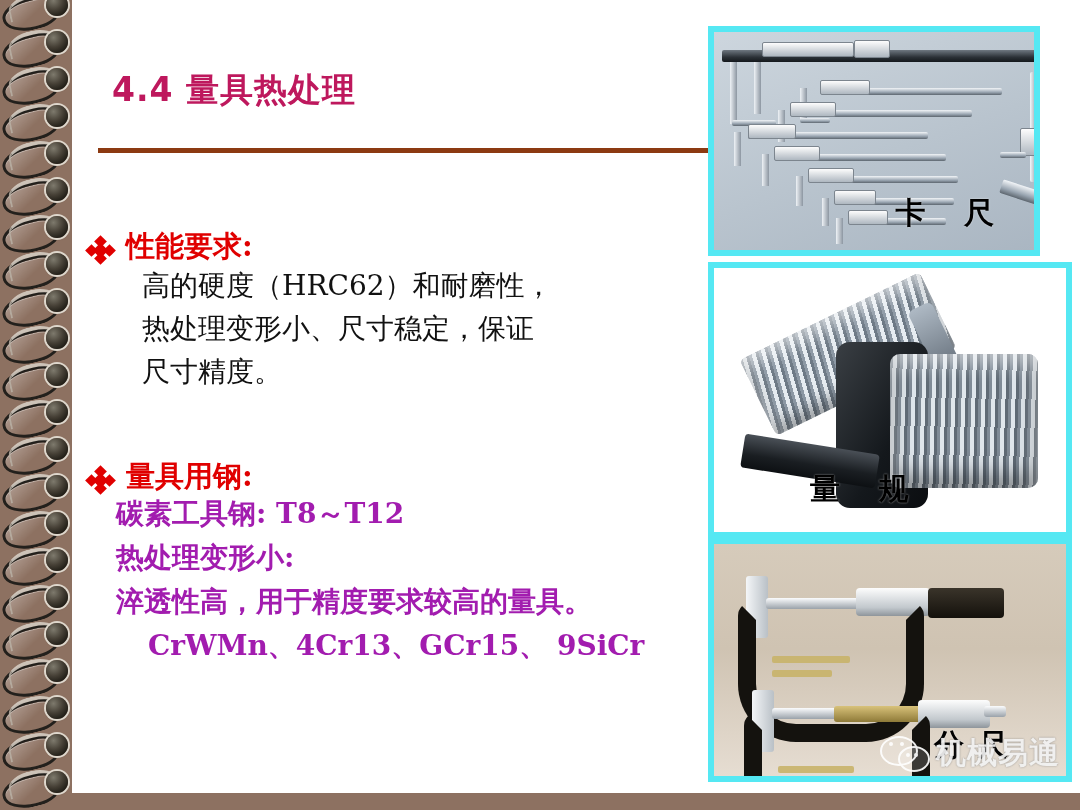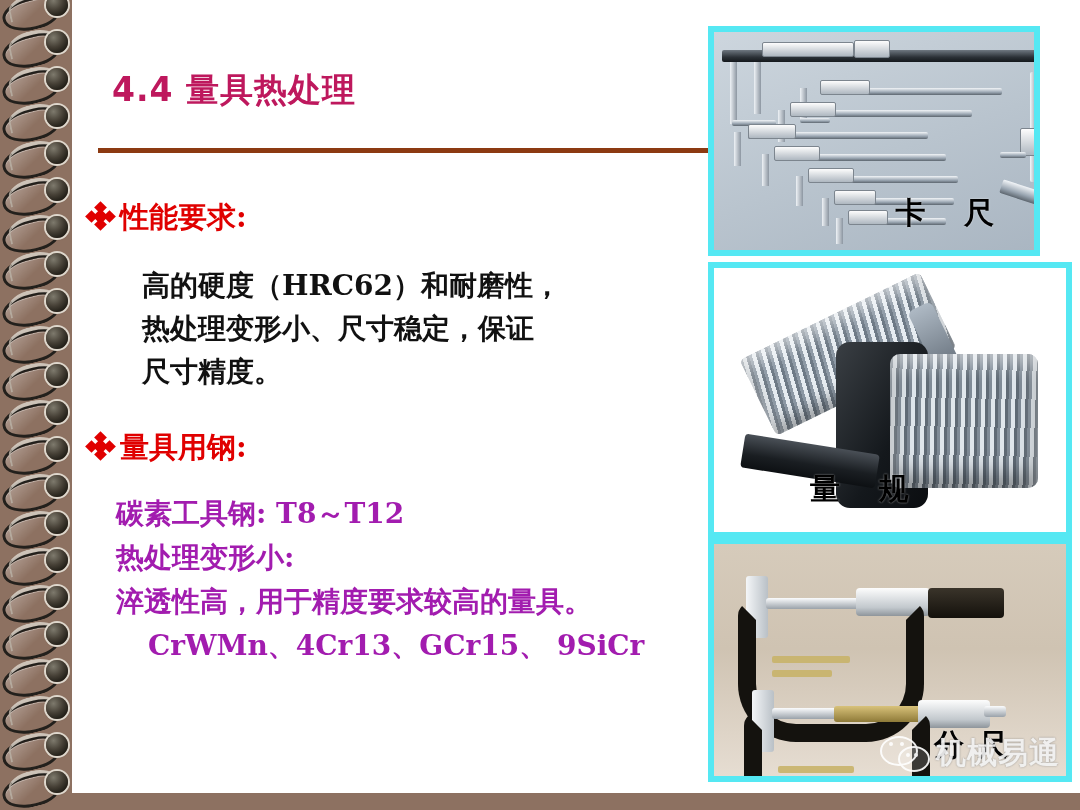--- a/index.html
+++ b/index.html
@@ -46,41 +46,41 @@
     position:absolute;left:40px;top:68px;
     font-family:"DejaVu Serif","Liberation Serif",serif;
     font-weight:bold;color:#be185d;font-size:33px;letter-spacing:1px;
     white-space:nowrap;
   }
   .title .num{font-family:"DejaVu Sans","Liberation Sans",sans-serif;font-weight:bold;}
   .rule{
     position:absolute;left:26px;top:148px;width:610px;height:5px;background:#8c3a12;
   }
 
-  .bullet-row{position:absolute;display:flex;align-items:flex-start;gap:8px;}
+  .bullet-row{position:absolute;display:flex;align-items:center;gap:14px;margin-top:29px;}
   .bullet{
     position:relative;width:24px;height:24px;flex:0 0 24px;margin-top:6px;
   }
   .bullet i{position:absolute;width:9px;height:9px;background:#e00000;transform:rotate(45deg);}
   .bullet i.c{left:7px;top:7px;width:11px;height:11px;}
   .bullet i.t{left:8px;top:-1px;}
   .bullet i.b{left:8px;top:16px;}
   .bullet i.l{left:-1px;top:8px;}
   .bullet i.r{left:17px;top:8px;}
   .sec-head{
     font-family:"DejaVu Serif","Liberation Serif",serif;
     font-weight:bold;color:#e00000;font-size:29px;white-space:nowrap;
   }
   #head-perf{left:16px;top:198px;}
   #head-steel{left:16px;top:428px;}
 
   .para{
     position:absolute;left:70px;top:264px;
     font-family:"DejaVu Serif","Liberation Serif",serif;
-    font-weight:bold;color:#111;font-size:28px;line-height:43px;
+    font-weight:normal;color:#111;font-size:28px;line-height:43px;
     width:600px;
   }
 
   .steel-list{
     position:absolute;left:44px;top:492px;
     font-family:"DejaVu Serif","Liberation Serif",serif;
     font-weight:bold;color:#a21caf;font-size:28px;line-height:44px;
     width:640px;
   }
   .steel-list .indent{display:block;padding-left:32px;}

